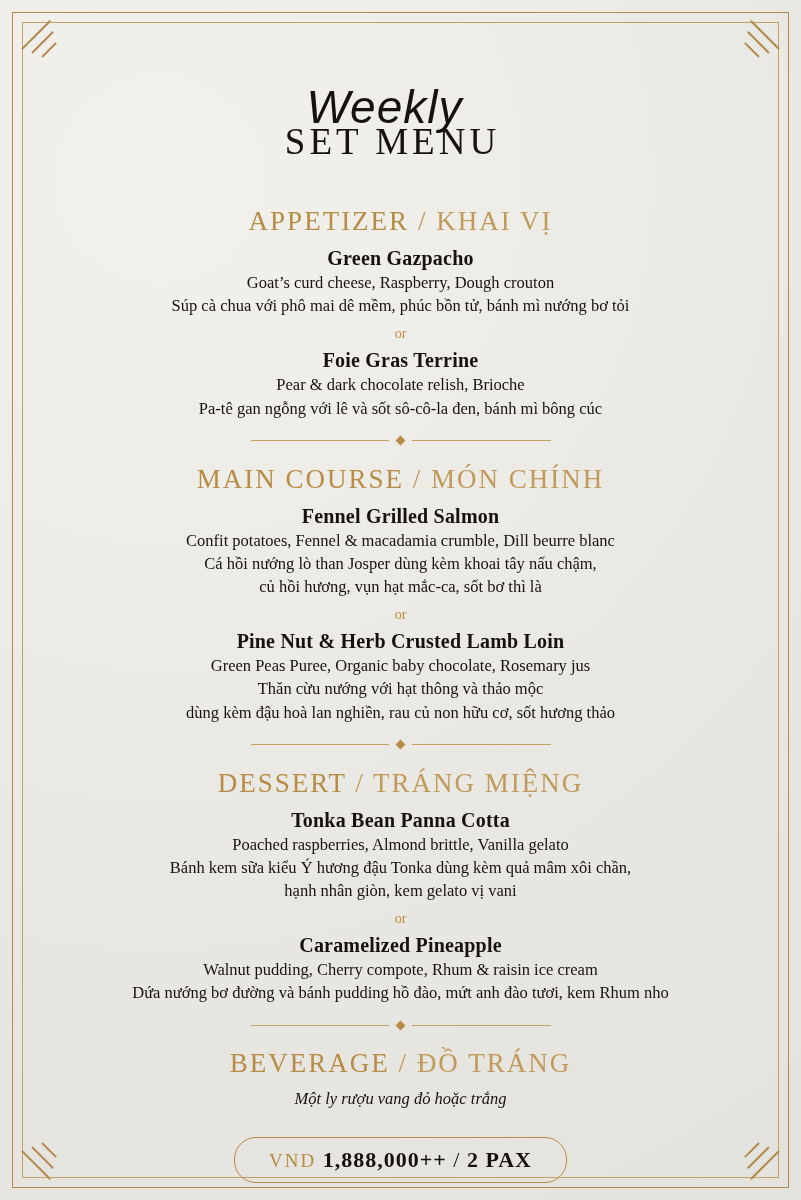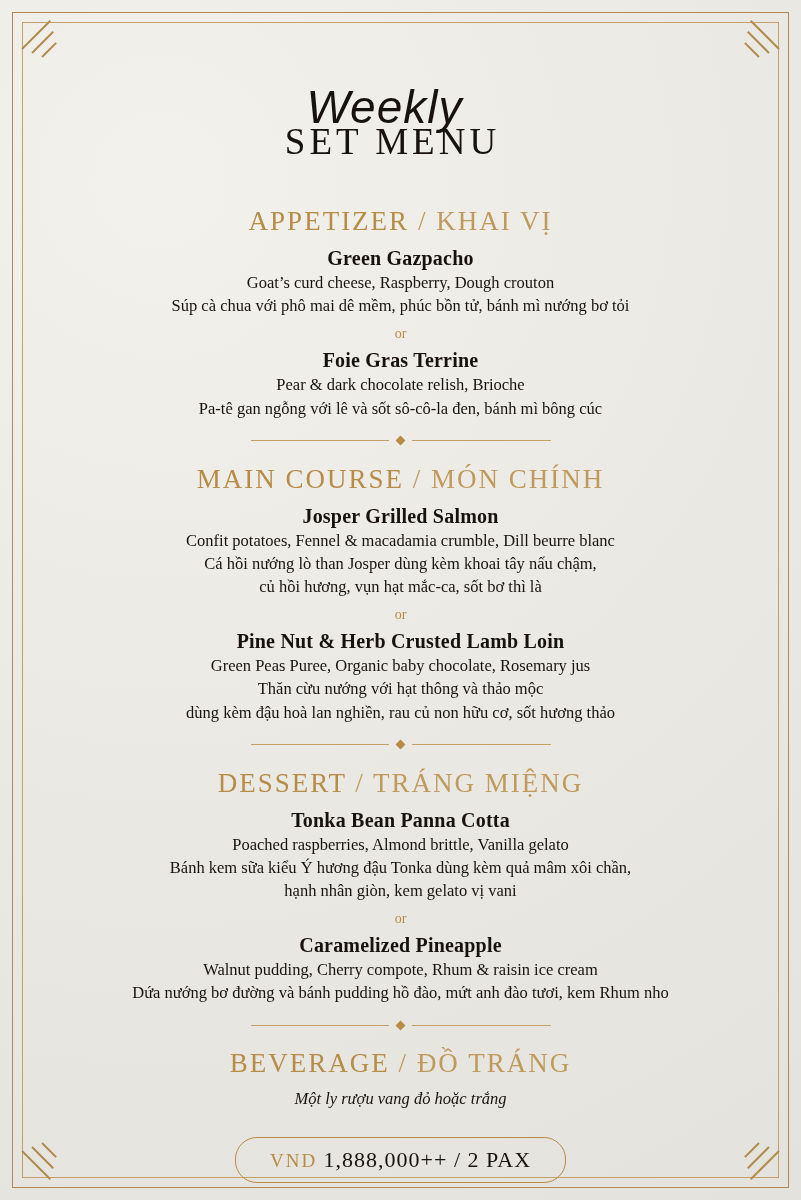--- a/index.html
+++ b/index.html
@@ -170,22 +170,22 @@
   }
   .price-box {
     border: 1.5px solid #b68c46;
     border-radius: 22px;
     padding: 9px 34px;
     font-size: 22px;
     letter-spacing: 1px;
     color: #17120e;
   }
   .price-box .cur { color: #b68c46; font-size: 19px; letter-spacing: 2px; }
-  .price-box .amt { font-weight: normal; }
-  .price-box .pax { color: #17120e; }
+  .price-box .amt { font-weight: bold; }
+  .price-box .pax { color: #17120e; font-weight: bold; }
 </style>
 </head>
 <body>
 
 <div class="menu-page">
 
   <div class="frame-outer"></div>
   <div class="frame-inner"></div>
 
   <div class="corner corner-tl">
@@ -247,21 +247,21 @@
 
     
     <div class="section">
       <div class="section-heading">
         <span>MAIN COURSE</span>
         <span class="sep">/</span>
         <span class="vn">MÓN CHÍNH</span>
       </div>
 
       <div class="dish">
-        <div class="dish-name">Josper Grilled Salmon</div>
+        <div class="dish-name">Fennel Grilled Salmon</div>
         <div class="dish-desc">Confit potatoes, Fennel &amp; macadamia crumble, Dill beurre blanc</div>
         <div class="dish-vn">Cá hồi nướng lò than Josper dùng kèm khoai tây nấu chậm,<br>củ hồi hương, vụn hạt mắc-ca, sốt bơ thì là</div>
       </div>
 
       <div class="or">or</div>
 
       <div class="dish">
         <div class="dish-name">Pine Nut &amp; Herb Crusted Lamb Loin</div>
         <div class="dish-desc">Green Peas Puree, Organic baby chocolate, Rosemary jus</div>
         <div class="dish-vn">Thăn cừu nướng với hạt thông và thảo mộc<br>dùng kèm đậu hoà lan nghiền, rau củ non hữu cơ, sốt hương thảo</div>

